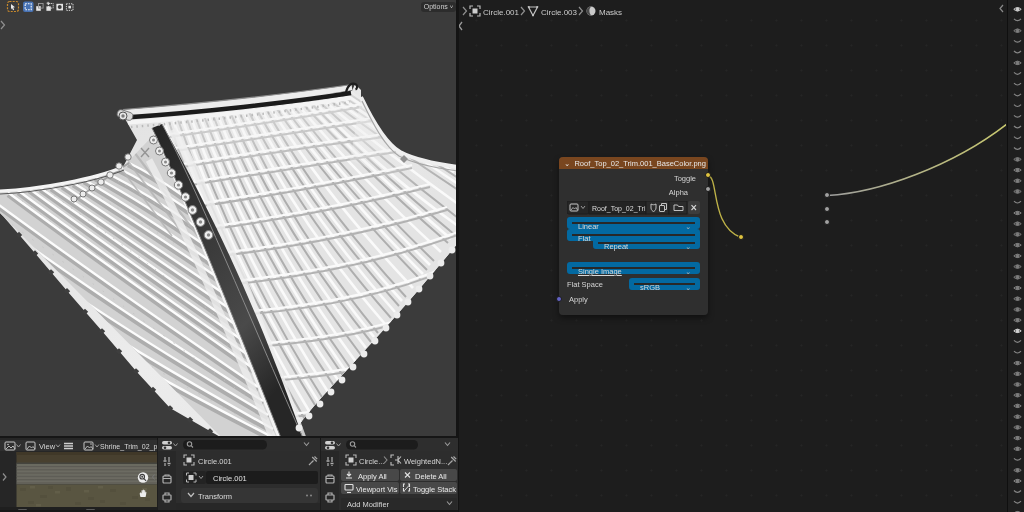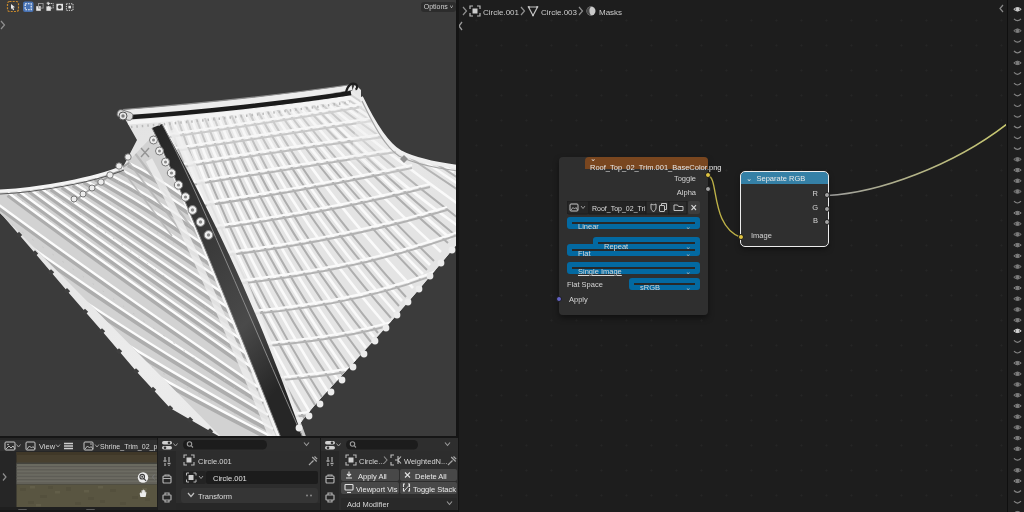--- a/index.html
+++ b/index.html
@@ -372,61 +372,54 @@
       <defs>
         <linearGradient id="wg" x1="0" y1="0" x2="1" y2="0">
           <stop offset="0" stop-color="#9f9f9f"></stop>
           <stop offset="1" stop-color="#c8c86e"></stop>
         </linearGradient>
       </defs>
       <path d="M250,175.5 C261,177 252,226 283,237.5" stroke="#bfb348" stroke-width="1.4" fill="none"></path>
       <path d="M369.5,195.5 C420,193 495,166 549,124" stroke="url(#wg)" stroke-width="1.6" fill="none"></path>
     </svg>
 
-    <div class="node" id="imgnode" style="left:101px; top:157px; width:149px; height:158px;padding-left:26px;">
+    <div class="node" id="imgnode" style="left:101px; top:157px; width:149px; height:158px;">
       <div class="nhdr" style="background:#79461f;">⌄&nbsp; Roof_Top_02_Trim.001_BaseColor.png</div>
       <div class="abs" style="right:12px; top:17px;">Toggle</div>
-      <div class="abs" style="right:12px; top:31px;">Alpha</div>
+      <div class="abs" style="right:20px; top:31px;">Alpha</div>
       <svg class="abs" style="left:8px; top:44px;" width="133" height="14">
         <rect x="0" y="0" width="22" height="13" rx="2" fill="#262626" stroke="#1d1d1d"></rect>
         <rect x="3" y="3" width="8" height="7" rx="1" fill="none" stroke="#c8c8c8" stroke-width="1"></rect>
         <path d="M4,9 l2,-2.5 l1.5,1.5 l1.5,-1.5 l1.5,2.5" stroke="#c8c8c8" fill="none" stroke-width="0.8"></path>
         <path d="M14,5 l2,2.5 l2,-2.5" stroke="#9a9a9a" fill="none" stroke-width="1"></path>
         <rect x="22" y="0" width="57" height="13" fill="#232323" stroke="#1d1d1d"></rect>
         <text x="25" y="9.5" font-size="7" fill="#dcdcdc">Roof_Top_02_Tri...</text>
         <rect x="79" y="0" width="23" height="13" fill="#2b2b2b" stroke="#1d1d1d"></rect>
         <path d="M84,3 C85.5,4 87.5,4 89,3 L89,7 C89,9 87,10.5 86.5,10.5 C86,10.5 84,9 84,7 Z" fill="none" stroke="#c0c0c0" stroke-width="1"></path>
         <g stroke="#c0c0c0" fill="none" stroke-width="1">
           <rect x="92.5" y="4.5" width="5" height="6" rx="0.5"></rect>
           <path d="M94.5,4.5 V2.5 h5 v6 h-2"></path>
         </g>
         <rect x="102" y="0" width="18" height="13" fill="#2b2b2b" stroke="#1d1d1d"></rect>
         <path d="M107,9.5 V4 h3.5 l1,1.5 h4.5 V9.5 Z" fill="none" stroke="#c0c0c0" stroke-width="1"></path>
         <rect x="121" y="0" width="12" height="13" fill="#3d3d3d" rx="2"></rect>
         <path d="M124.5,4.2 l4.5,4.8 M129,4.2 l-4.5,4.8" stroke="#d8d8d8" stroke-width="1.1" fill="none"></path>
       </svg>
       <div class="drop" style="top:60px;">Linear<span class="chv">⌄</span></div>
-      <div class="drop" style="top:87px;">Flat<span class="chv">⌄</span></div>
+      <div class="drop" style="top:72px;">Flat<span class="chv">⌄</span></div>
       <div class="drop" style="top:80px;margin-left:26px;">Repeat<span class="chv">⌄</span></div>
       <div class="drop" style="top:105px;text-decoration:underline;">Single Image<span class="chv">⌄</span></div>
       <div class="abs" style="left:8px; top:123px;">Flat Space</div>
       <div class="drop" style="left:70px; top:121px;">sRGB<span class="chv">⌄</span></div>
       <div class="abs" style="left:10px; top:138px;">Apply</div>
     </div>
     <div class="sock" style="left:247px; top:172px; background:#e0c340;"></div>
     <div class="sock" style="left:247px; top:186px; background:#a1a1a1;"></div>
     <div class="sock" style="left:98px;  top:296px; background:#6363c7;"></div>
 
-    <div class="node" id="seprgb" style="left:283px; top:172px; width:87px; height:74px; outline:1.5px solid #ededed;">
-      <div class="nhdr" style="background:#3580a6;">⌄&nbsp; Separate RGB</div>
-      <div class="abs" style="right:10px; top:17px;">R</div>
-      <div class="abs" style="right:10px; top:31px;">G</div>
-      <div class="abs" style="right:10px; top:44px;">B</div>
-      <div class="abs" style="left:10px; top:59px;">Image</div>
-    </div>
     <div class="sock" style="left:366px; top:192px; background:#a1a1a1;"></div>
     <div class="sock" style="left:366px; top:206px; background:#a1a1a1;"></div>
     <div class="sock" style="left:366px; top:219px; background:#a1a1a1;"></div>
     <div class="sock" style="left:280px; top:234px; background:#e0c340;"></div>
   </div>
 
   <div class="abs" style="left:0; top:436px; width:458px; height:4px; background:#161616;"></div>
   <div class="abs" style="left:0; top:510px; width:458px; height:2px; background:#181818; z-index:5;"></div>
   <div class="abs" style="left:456px; top:0; width:3px; height:512px; background:#141414;"></div>
 

